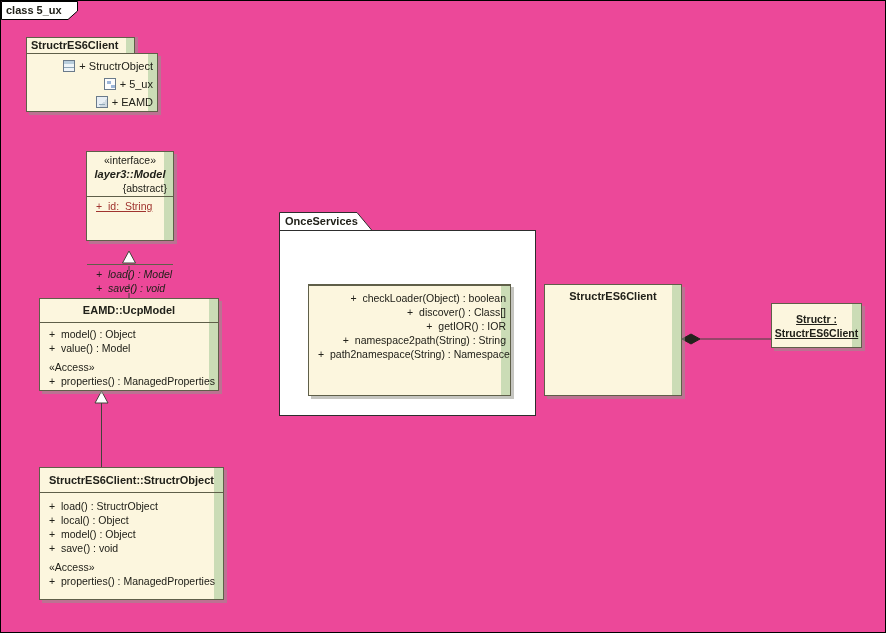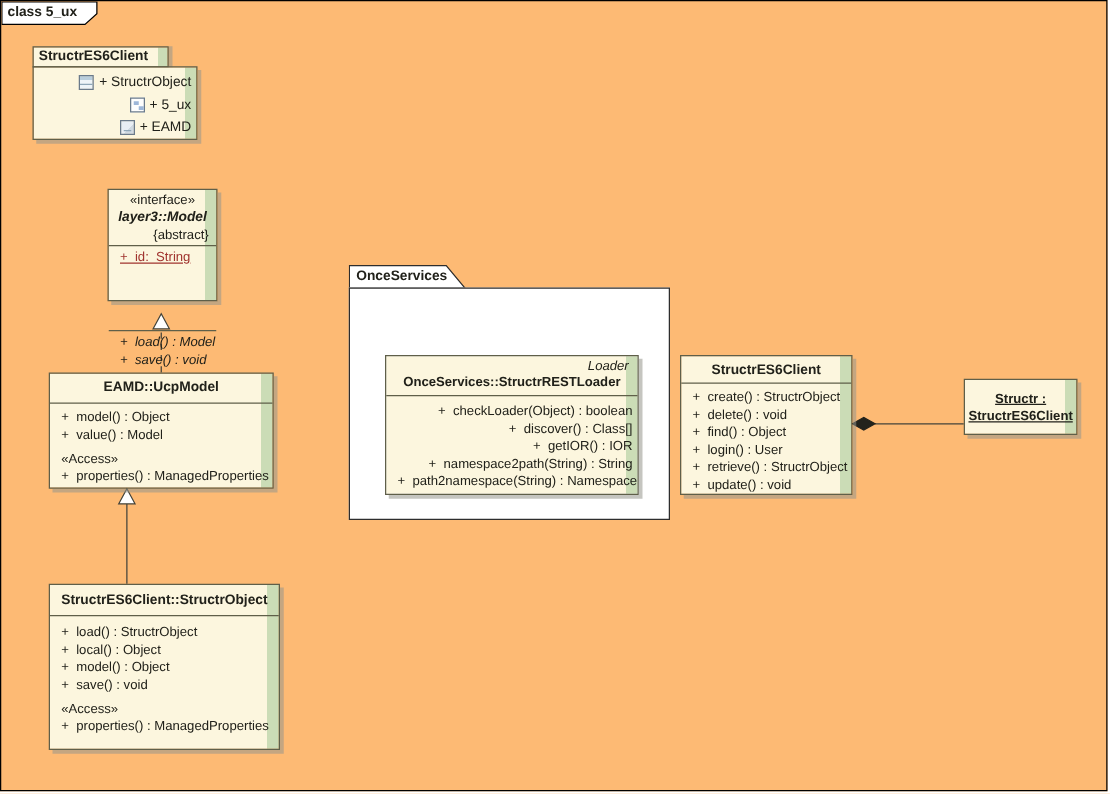--- a/index.html
+++ b/index.html
@@ -1,19 +1,19 @@
 <!DOCTYPE html>
 <html><head>
 <meta charset="utf-8">
 <style>
   * { box-sizing: border-box; margin: 0; padding: 0; }
   body { font-family: "Liberation Sans", sans-serif; background: #fff; }
   .canvas {
     position: relative; width: 886px; height: 633px;
-    border: 1px solid #000; background: #fdba74; overflow: hidden;
+    border: 1px solid #000; background: #ec4899; overflow: hidden;
     color: #21211a;
   }
   
   .uml-box {
     position: absolute;
     border: 1px solid #5f5f49;
     background: linear-gradient(90deg, #fcf6de calc(100% - 9px), #cbdcb6 calc(100% - 9px));
     box-shadow: 3px 3px 0 rgba(150,150,140,0.55);
     font-size: 11px;
   }
@@ -144,45 +144,33 @@
     </div>
   </div>
 
   <svg class="svg-abs" style="left:278px;top:211px;" width="100" height="20">
     <polygon points="0.5,18.5 0.5,0.5 78,0.5 93,18.5" fill="#ffffff" stroke="#2d2d2d"></polygon>
   </svg>
   <div style="position:absolute;left:284px;top:214px;font-size:11px;font-weight:bold;">OnceServices</div>
   <div class="plain-pkg-body" style="left:278px;top:229px;width:257px;height:186px;"></div>
 
   <div class="uml-box" style="left:307px;top:283px;width:203px;height:112px;">
-    <div class="cls-header" style="height:31px;padding-top:2px;">
-      <div class="tag-label">Loader</div>
-      <div class="cls-name" style="font-size:10.5px;">OnceServices::StructrRESTLoader</div>
-    </div>
     <div class="compartment" style="height:79px;padding-top:5px;text-align:right;">
       <div class="member">+  checkLoader(Object) : boolean</div>
       <div class="member">+  discover() : Class[]</div>
       <div class="member">+  getIOR() : IOR</div>
       <div class="member">+  namespace2path(String) : String</div>
       <div class="member">+  path2namespace(String) : Namespace</div>
     </div>
   </div>
 
   <div class="uml-box" style="left:543px;top:283px;width:138px;height:112px;">
     <div class="cls-header" style="height:21px;padding-top:4px;">
       <div class="cls-name">StructrES6Client</div>
     </div>
-    <div class="compartment" style="height:89px;padding-top:4px;">
-      <div class="member">+  create() : StructrObject</div>
-      <div class="member">+  delete() : void</div>
-      <div class="member">+  find() : Object</div>
-      <div class="member">+  login() : User</div>
-      <div class="member">+  retrieve() : StructrObject</div>
-      <div class="member">+  update() : void</div>
-    </div>
   </div>
 
   <div class="uml-box" style="left:770px;top:302px;width:91px;height:45px;padding-top:8px;">
     <div class="obj-name">Structr :</div>
     <div class="obj-name">StructrES6Client</div>
   </div>
 
 </div>
 
 </body></html>

